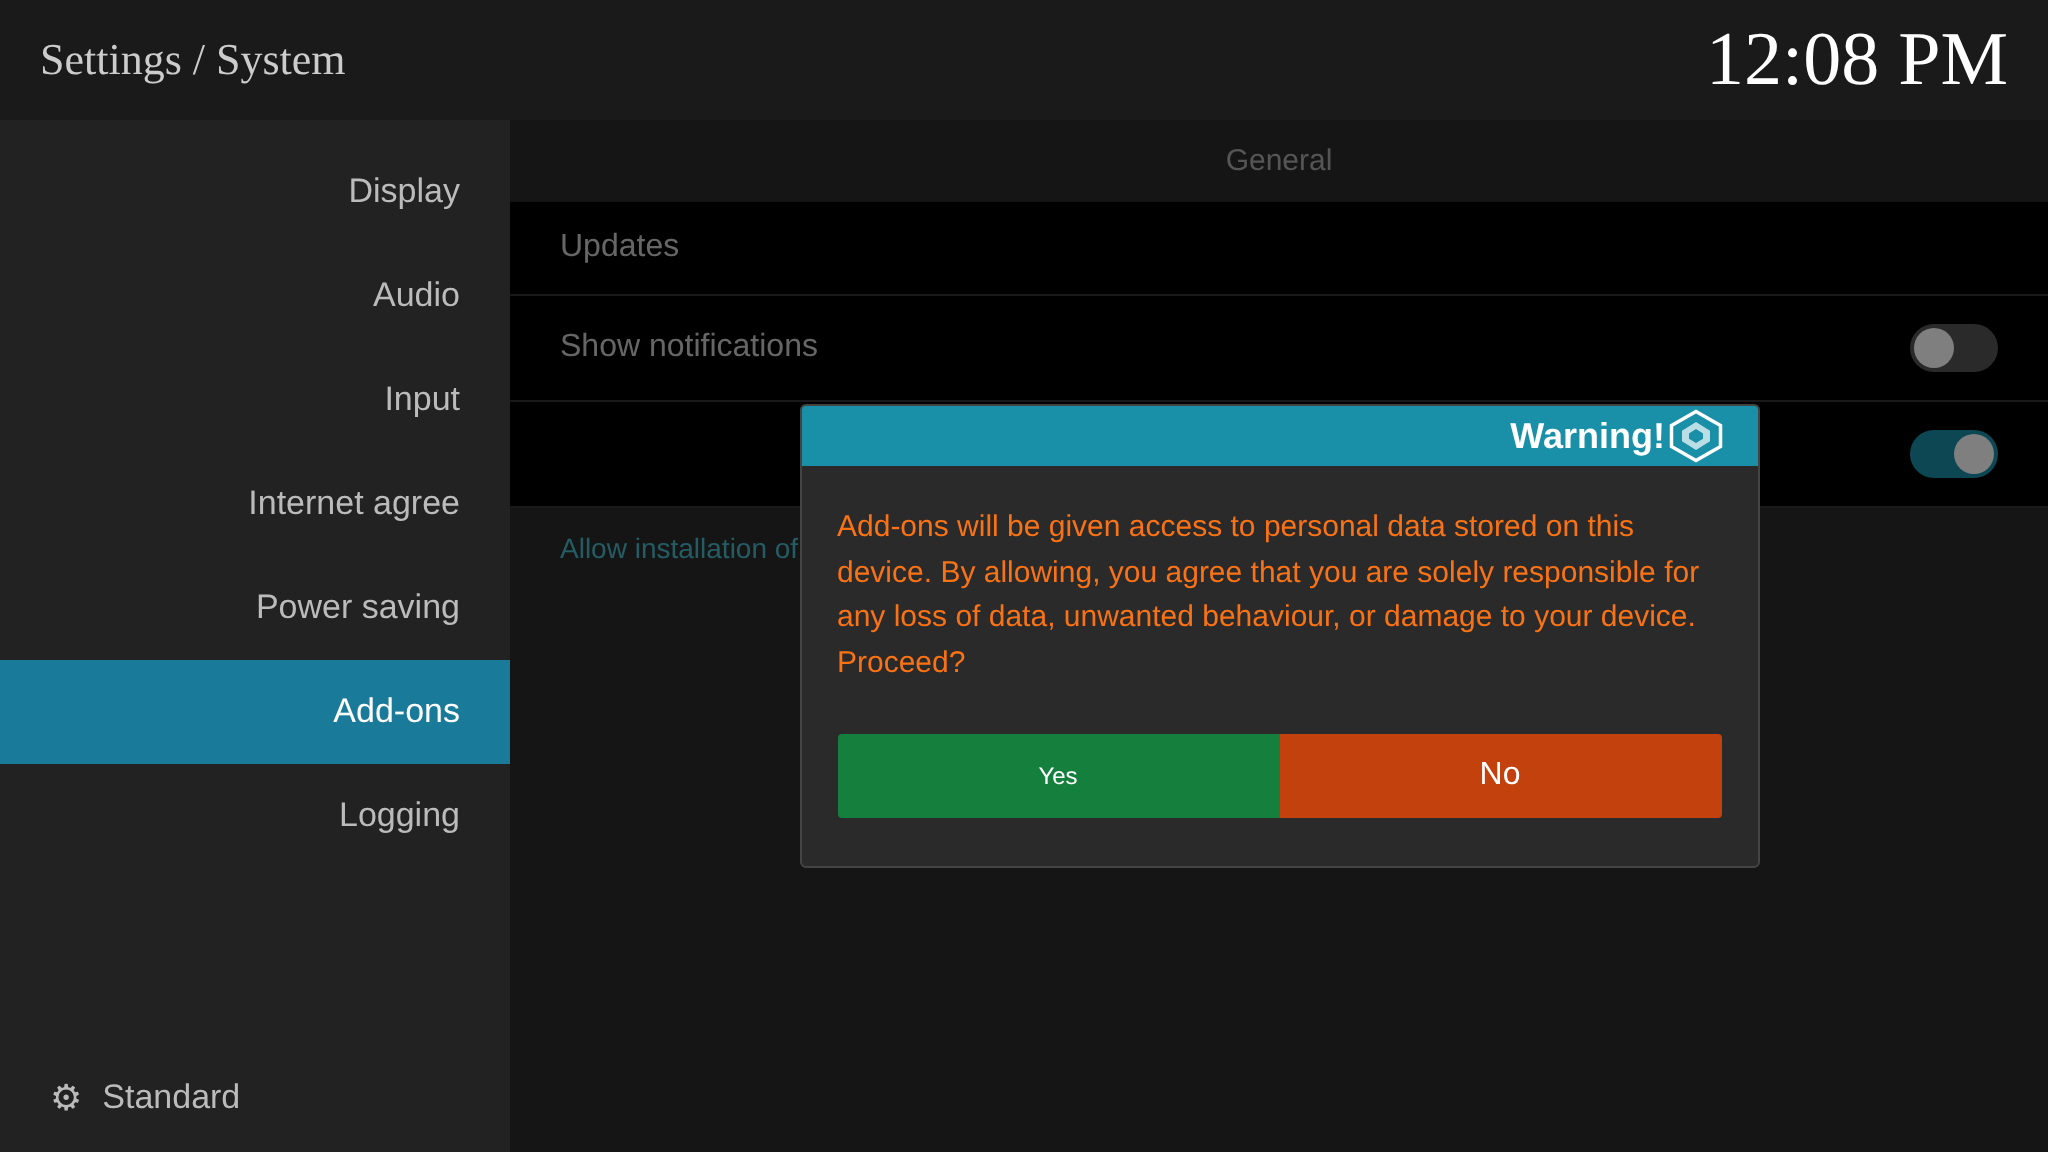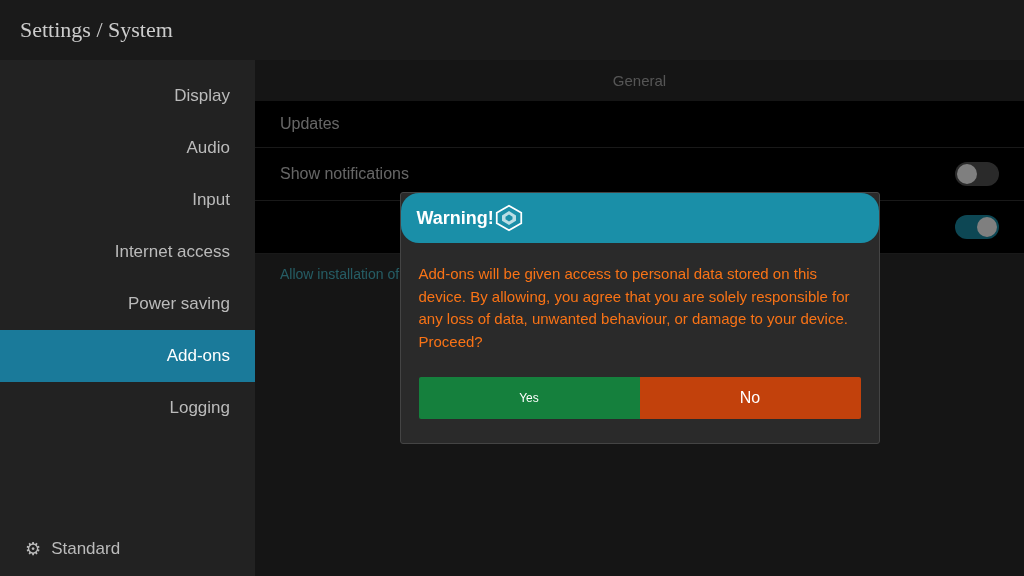--- a/index.html
+++ b/index.html
@@ -169,25 +169,24 @@
     .dialog {
       width: 480px;
       background: #2a2a2a;
       border: 1px solid #444444;
       border-radius: 3px;
       overflow: hidden;
     }
 
     .dialog-header {
       background: #1a8fa8;
-      padding: 10px 16px;
-      display: flex;
-      justify-content: flex-start;
-      align-items: center;
-      border-radius: 18px;
+      padding: 0 16px;
+      display: flex;
+      justify-content: flex-end;
+      align-items: center;
     }
 
     .dialog-title {
       font-size: 18px;
       font-weight: bold;
       color: #ffffff;
     }
 
     .dialog-kodi-icon {
       width: 30px;
@@ -239,29 +238,30 @@
       font-size: 16px;
       cursor: pointer;
       border-radius: 0 2px 2px 0;
     }
   </style>
 </head>
 <body>
 
 <div class="header">
   <span class="header-title">Settings / System</span>
+  <span class="header-time">12:08 PM</span>
 </div>
 
 <div class="layout">
 
   <nav class="sidebar">
     <div class="sidebar-item">Display</div>
     <div class="sidebar-item">Audio</div>
     <div class="sidebar-item">Input</div>
-    <div class="sidebar-item">Internet access</div>
+    <div class="sidebar-item">Internet agree</div>
     <div class="sidebar-item">Power saving</div>
     <div class="sidebar-item active">Add-ons</div>
     <div class="sidebar-item">Logging</div>
     <div class="sidebar-footer">
       <span class="gear-icon">⚙</span>
       <span>Standard</span>
     </div>
   </nav>
 
   <div class="main-content">

